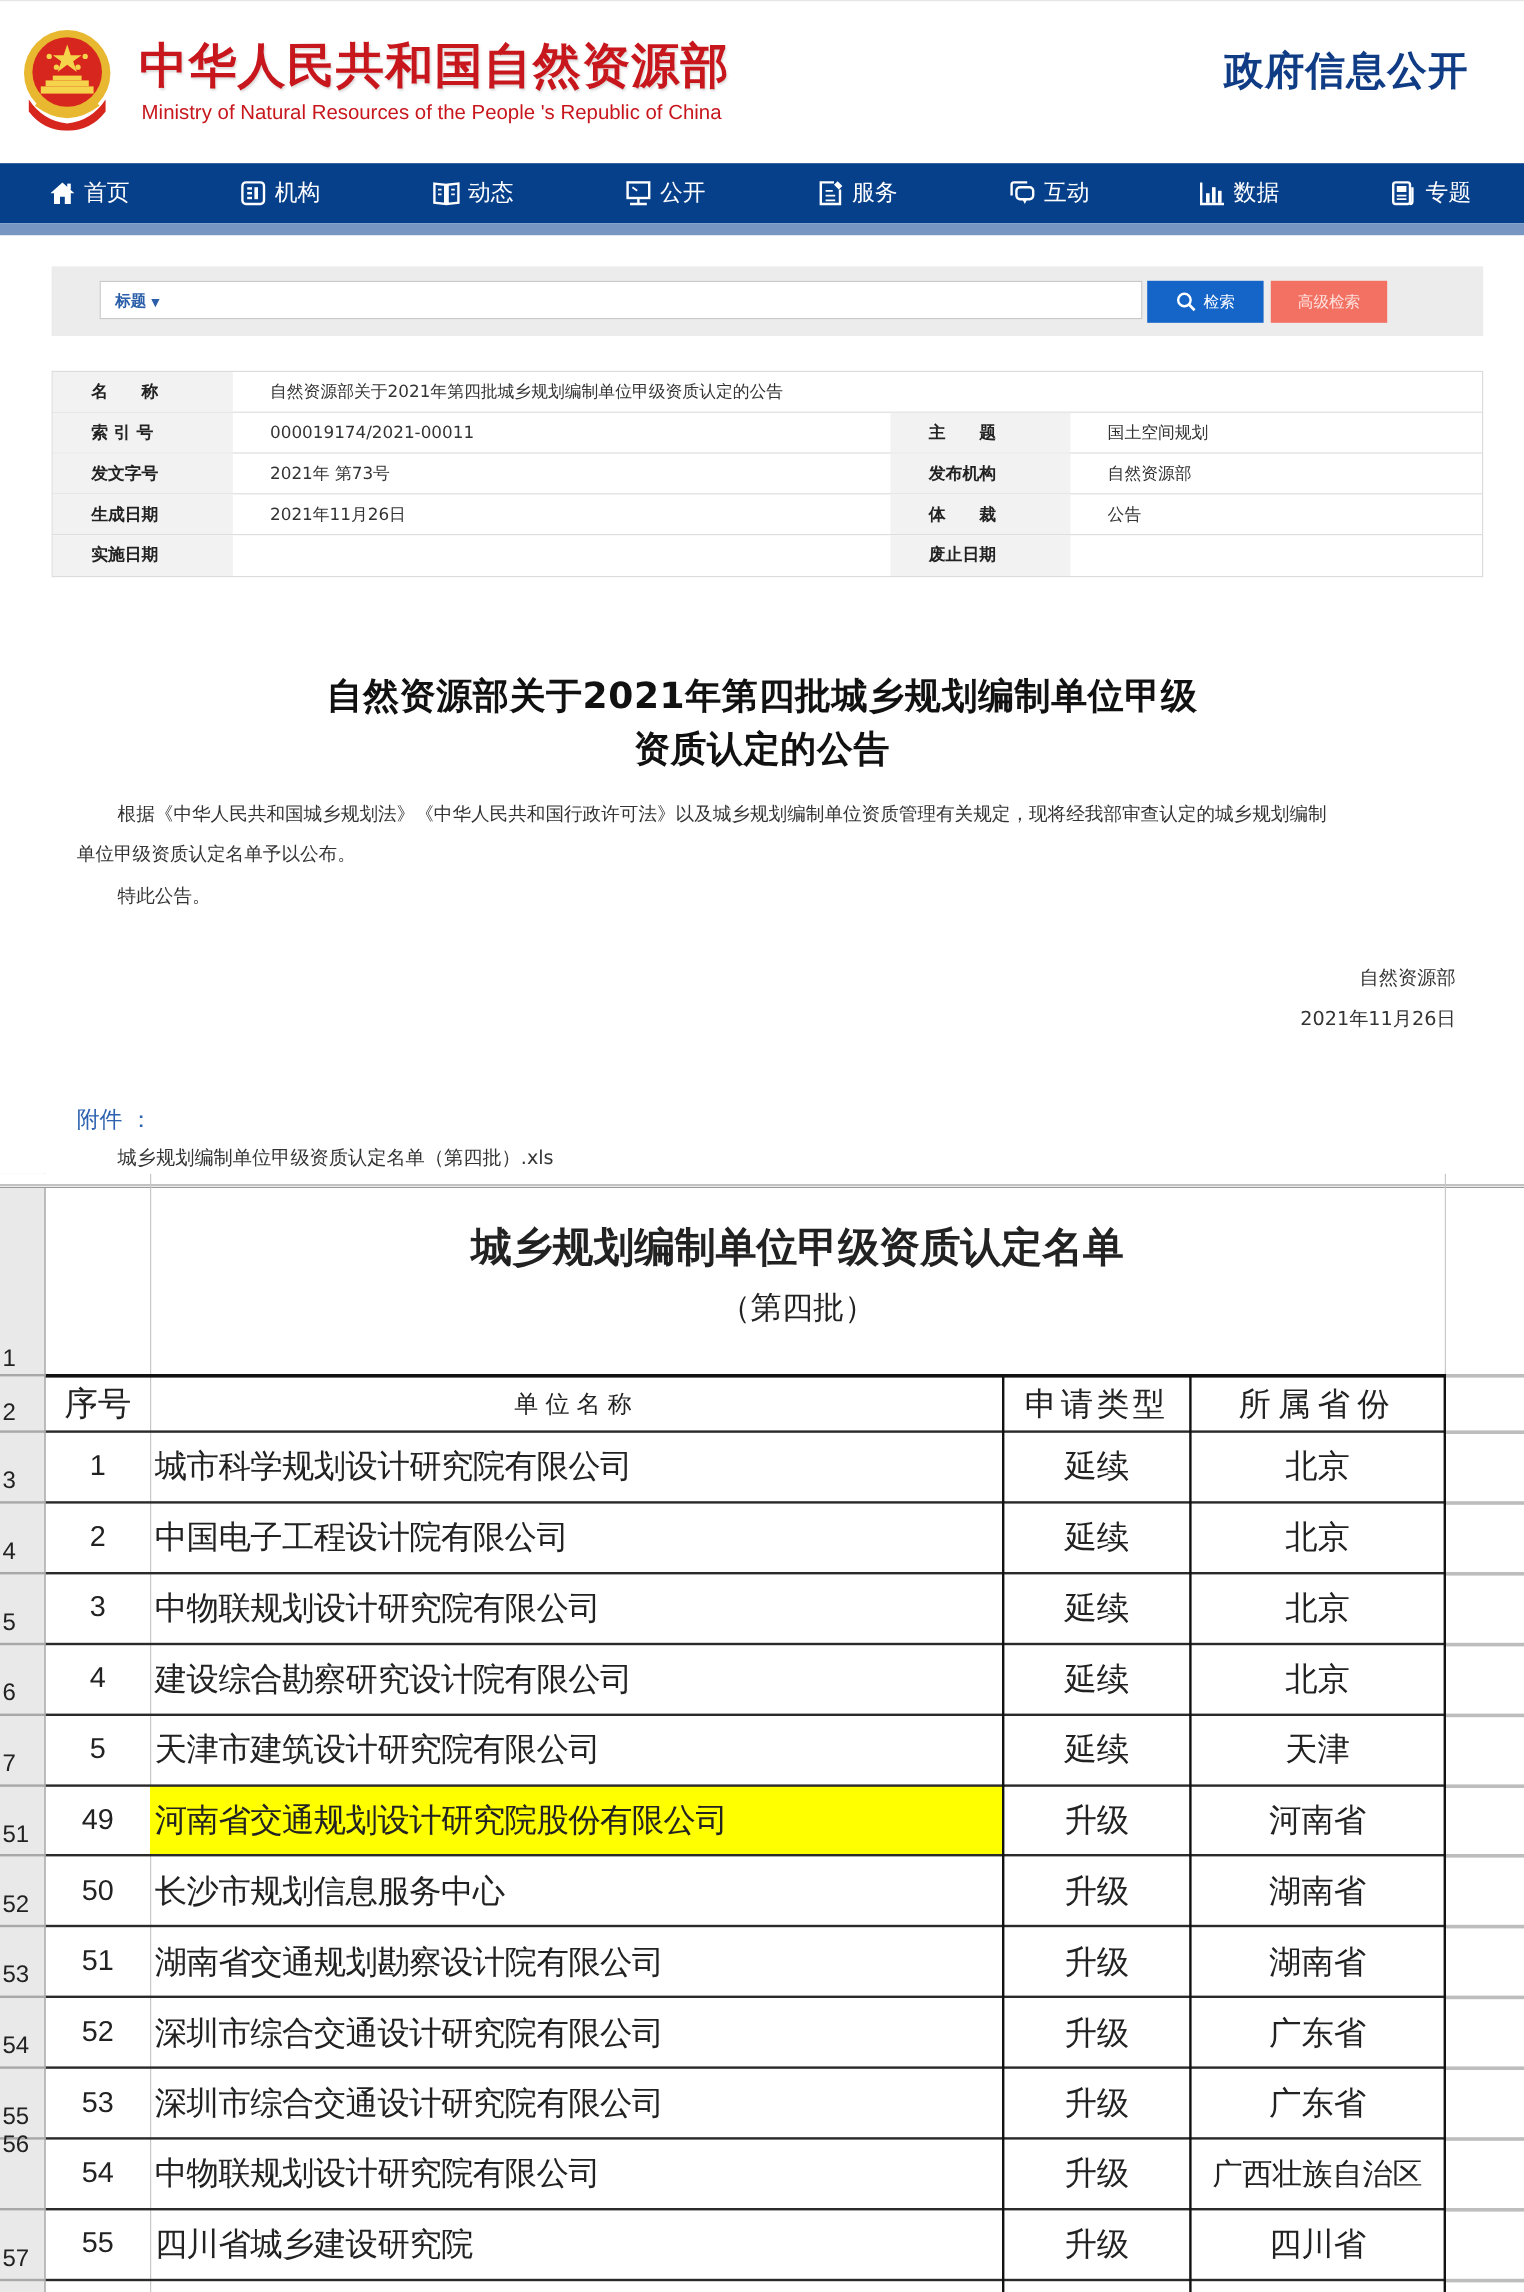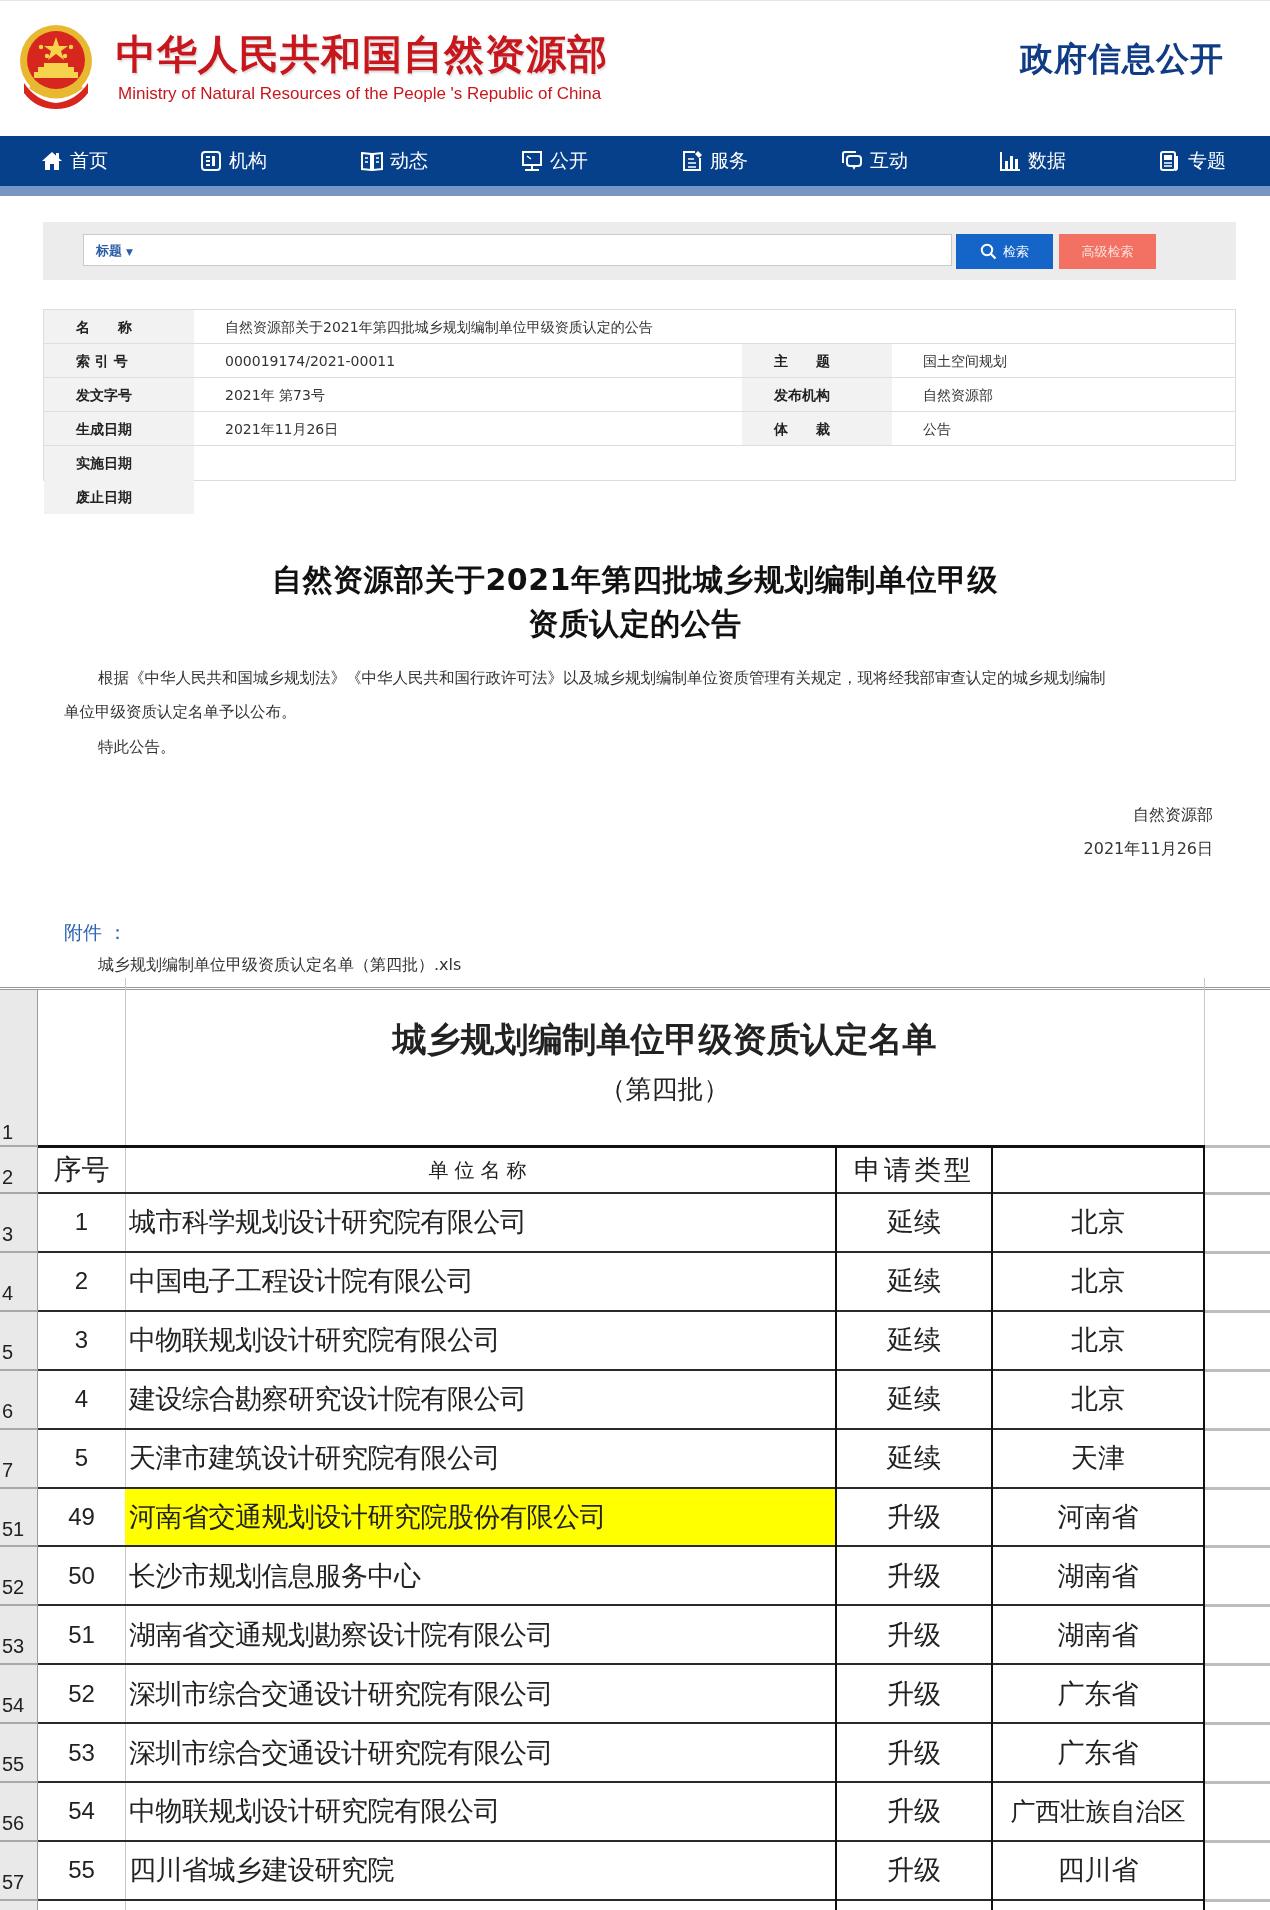--- a/index.html
+++ b/index.html
@@ -24,21 +24,21 @@
   .search-box { position: absolute; left: 40px; top: 12px; width: 869px; height: 32px; background: #fff; border: 1px solid #c9c9c9; }
   .search-type { position: absolute; left: 12px; top: 7px; font-size: 13px; font-weight: bold; color: #2a5ea8; white-space: nowrap; cursor: pointer; text-align: center; }
   .search-type .caret { font-size: 9px; margin-left: 4px; }
   .search-input { position: absolute; left: 60px; top: 2px; width: 800px; height: 26px; border: none; outline: none; background: transparent; font-size: 13px; }
   .btn-search { position: absolute; left: 913px; top: 12px; width: 97px; height: 35px; background: #1565c9; color: #fff; font-size: 13px; display: flex; align-items: center; justify-content: center; gap: 6px; cursor: pointer; }
   .btn-adv { position: absolute; left: 1016px; top: 12px; width: 97px; height: 35px; background: #f37163; color: #fde2de; font-size: 13px; display: flex; align-items: center; justify-content: center; cursor: pointer; }
 
   
   .info { position: absolute; left: 43px; top: 309px; width: 1193px; border: 1px solid #dcdcdc; }
   .info-row { display: flex; height: 34px; border-bottom: 1px solid #dedede; }
-  .info-row:last-child { border-bottom: none; flex-direction: column; }
+  .info-row:last-child { border-bottom: none; }
   .info-label { width: 150px; background: #f2f2f2; font-size: 14px; font-weight: bold; color: #222; padding-left: 32px; line-height: 34px; white-space: pre; }
   .info-value { font-size: 14px; color: #333; padding-left: 31px; line-height: 34px; white-space: nowrap; }
   .info-value.wide { flex: 1; }
   .info-value.mid { width: 548px; }
   .info-label.r { width: 150px; padding-left: 32px; }
   .info-value.r { flex: 1; }
 
   
   .article-title { position: absolute; left: 0; width: 1270px; text-align: center; font-size: 30px; font-weight: bold; color: #111; white-space: nowrap; letter-spacing: 0.5px; }
   .para { position: absolute; font-size: 15.5px; color: #333; white-space: nowrap; }
@@ -217,20 +217,21 @@
   <div class="gridline-v" style="left: 1204px; height: 932px;"></div>
     <div class="gridline-v" style="left: 125px; height: 932px;"></div>
     <div class="cell center" style="left:125px; top:38px; width:1079px; height:48px; font-size:34px; font-weight:bold;">城乡规划编制单位甲级资质认定名单</div>
   <div class="cell center" style="left:125px; top:92px; width:1079px; height:38px; font-size:26px;">（第四批）</div>
   <div class="rowhdr" style="top:143px">1</div>
 
   <div class="rowhdr" style="top:188px">2</div>
   <div class="cell center" style="left:38px; top:169px; width:87px; height:46px; font-size:28px;">序号</div>
   <div class="cell center" style="left:125px; top:169px; width:711px; height:46px; font-size:20px; letter-spacing:6px;">单位名称</div>
   <div class="cell center" style="left:836px; top:169px; width:156px; height:46px; font-size:27px; letter-spacing:3px;">申请类型</div>
+  <div class="cell center" style="left:992px; top:169px; width:212px; height:46px; font-size:27px; letter-spacing:6px;">所属省份</div>
 
   <div id="sheet-rows">
       <div class="hl" style="left: 125px; top: 509.5px; width: 711px; height: 58.9px;"></div>
       <div class="border-h" style="left: 38px; top: 167px; width: 1166px; background: rgb(17, 17, 17); height: 3px;"></div>
       <div class="gridline-h" style="left: 1204px; top: 167px; width: 66px; height: 3px; background: rgb(189, 189, 189);"></div>
       <div class="gridline-h" style="left: 0px; top: 167px; width: 38px; height: 2px; background: rgb(168, 168, 168);"></div>
       <div class="border-h" style="left: 38px; top: 214px; width: 1166px; background: rgb(42, 42, 42); height: 2px;"></div>
       <div class="gridline-h" style="left: 1204px; top: 214px; width: 66px; height: 3px; background: rgb(189, 189, 189);"></div>
       <div class="gridline-h" style="left: 0px; top: 214px; width: 38px; height: 2px; background: rgb(168, 168, 168);"></div>
       <div class="border-h" style="left: 38px; top: 272.9px; width: 1166px; background: rgb(42, 42, 42); height: 2px;"></div>
@@ -315,21 +316,21 @@
       <div class="rowhdr" style="top:716.2px">54</div>
       <div class="cell center" style="left:38px; top:686.2px; width:87px; height:58.9px; font-size:24px; font-family:'Liberation Sans',sans-serif;">52</div>
       <div class="cell" style="left:129px; top:686.2px; width:705px; height:58.9px; font-size:27px; font-family:'DejaVu Sans',sans-serif; letter-spacing:-0.5px;">深圳市综合交通设计研究院有限公司</div>
       <div class="cell center" style="left:836px; top:686.2px; width:156px; height:58.9px; font-size:27px; font-family:'DejaVu Sans',sans-serif;">升级</div>
       <div class="cell center" style="left:992px; top:686.2px; width:212px; height:58.9px; font-size:27px; font-family:'DejaVu Sans',sans-serif;">广东省</div>
       <div class="rowhdr" style="top:775.1px">55</div>
       <div class="cell center" style="left:38px; top:745.1px; width:87px; height:58.9px; font-size:24px; font-family:'Liberation Sans',sans-serif;">53</div>
       <div class="cell" style="left:129px; top:745.1px; width:705px; height:58.9px; font-size:27px; font-family:'DejaVu Sans',sans-serif; letter-spacing:-0.5px;">深圳市综合交通设计研究院有限公司</div>
       <div class="cell center" style="left:836px; top:745.1px; width:156px; height:58.9px; font-size:27px; font-family:'DejaVu Sans',sans-serif;">升级</div>
       <div class="cell center" style="left:992px; top:745.1px; width:212px; height:58.9px; font-size:27px; font-family:'DejaVu Sans',sans-serif;">广东省</div>
-      <div class="rowhdr" style="top:834px">56</div>
+      <div class="rowhdr" style="top:798px">56</div>
       <div class="cell center" style="left:38px; top:804px; width:87px; height:58.9px; font-size:24px; font-family:'Liberation Sans',sans-serif;">54</div>
       <div class="cell" style="left:129px; top:804px; width:705px; height:58.9px; font-size:27px; font-family:'DejaVu Sans',sans-serif; letter-spacing:-0.5px;">中物联规划设计研究院有限公司</div>
       <div class="cell center" style="left:836px; top:804px; width:156px; height:58.9px; font-size:27px; font-family:'DejaVu Sans',sans-serif;">升级</div>
       <div class="cell center" style="left:992px; top:804px; width:212px; height:58.9px; font-size:25px; font-family:'DejaVu Sans',sans-serif;">广西壮族自治区</div>
       <div class="rowhdr" style="top:892.9px">57</div>
       <div class="cell center" style="left:38px; top:862.9px; width:87px; height:58.9px; font-size:24px; font-family:'Liberation Sans',sans-serif;">55</div>
       <div class="cell" style="left:129px; top:862.9px; width:705px; height:58.9px; font-size:27px; font-family:'DejaVu Sans',sans-serif; letter-spacing:-0.5px;">四川省城乡建设研究院</div>
       <div class="cell center" style="left:836px; top:862.9px; width:156px; height:58.9px; font-size:27px; font-family:'DejaVu Sans',sans-serif;">升级</div>
       <div class="cell center" style="left:992px; top:862.9px; width:212px; height:58.9px; font-size:27px; font-family:'DejaVu Sans',sans-serif;">四川省</div>
     </div>

